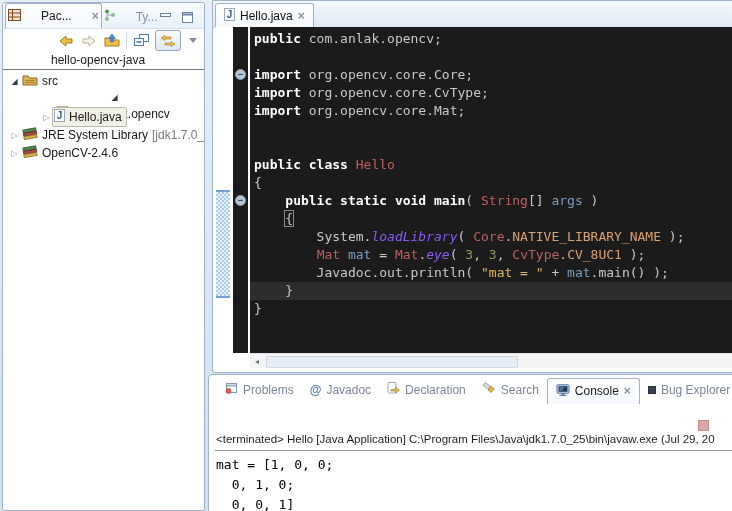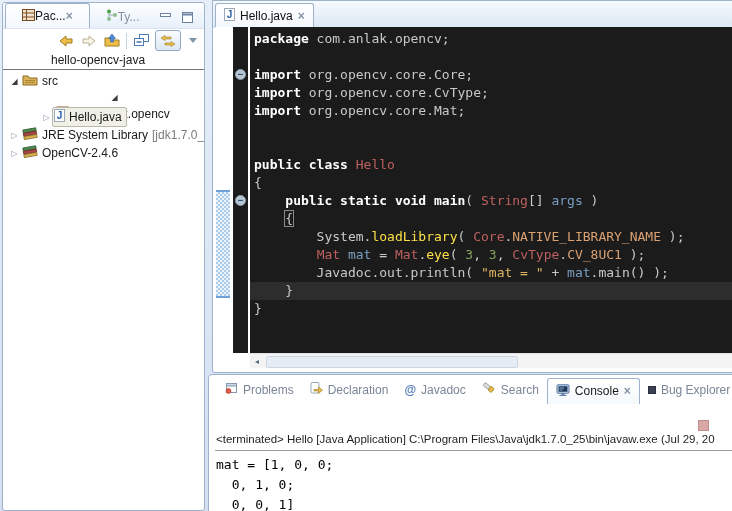--- a/index.html
+++ b/index.html
@@ -6,21 +6,21 @@
   .screen{position:relative;width:732px;height:511px;overflow:hidden;
     background:linear-gradient(#E6EEF9,#D2E0F0);
     font-family:"Liberation Sans",sans-serif;-webkit-font-smoothing:antialiased;}
 
   
   .left-panel{position:absolute;left:2px;top:2px;width:201px;height:507px;background:#fff;
     border:1px solid #9FB2CC;border-radius:3px;}
   .lp-header{position:absolute;top:0;left:0;right:0;height:25px;
     background:linear-gradient(#FDFEFF,#E7F0FA);border-bottom:1px solid #D8E2EF;
     border-radius:3px 3px 0 0;display:flex;align-items:flex-end;padding-left:2px;}
-  .lp-tab{height:23px;display:flex;align-items:center;gap:0;padding:0 16px;font-size:12px;color:#8491A3;}
+  .lp-tab{height:23px;display:flex;align-items:center;gap:20px;padding:0 2px;font-size:12px;color:#8491A3;}
   .lp-tab.sel{background:linear-gradient(#FFFFFF,#F3F8FC);border:1px solid #9FB2CC;border-bottom:none;
     border-radius:3px 3px 0 0;color:#1A1A1A;height:24px;}
   .winbtn{position:absolute;top:6px;width:13px;height:11px;display:inline-block;}
   .minb{right:32px;} .maxb{right:10px;}
   .lp-toolbar{position:absolute;top:26px;left:0;right:0;height:23px;display:flex;align-items:center;
     justify-content:flex-end;gap:5px;padding-right:7px;}
   .tbtn{display:inline-flex;align-items:center;justify-content:center;width:18px;height:18px;}
   .tbtn.toggled{border:1px solid #93A9C4;border-radius:3px;background:linear-gradient(#FAFCFE,#DCE8F5);
     width:24px;height:19px;}
   .tb-sep{width:1px;height:16px;background:#C9D5E3;}
@@ -64,21 +64,21 @@
     padding:3px 0 0 4px;color:#C9C9C9;}
   .code-line{height:18px;white-space:pre;}
   .code-line.current{background:#2D2D2D;margin-left:-4px;padding-left:4px;}
   .c-kw{color:#FFFFFF;font-weight:bold;}
   .c-def{color:#C9C9C9;}
   .c-typ{color:#BE6060;}
   .c-var{color:#7A9EC2;}
   .c-num{color:#87A25D;}
   .c-str{color:#DDB55F;}
   .c-con{color:#D9A172;}
-  .c-sm{color:#fde047;}
+  .c-sm{color:#8b5cf6;font-style:italic;}
   .c-brace{color:#C9C9C9;outline:1px solid #8A8A8A;}
   .ed-hscroll{position:absolute;left:37px;right:0;bottom:4px;height:14px;background:#F4F4F4;
     border-top:1px solid #E2E2E2;display:flex;align-items:center;}
   .hs-arrow{width:14px;text-align:center;font-size:8px;color:#5E6E80;line-height:13px;}
   .hs-arrow::before{content:"◂";}
   .hs-thumb{position:absolute;left:16px;width:250px;top:2px;height:10px;background:#E6ECF4;
     border:1px solid #CBD7E4;border-radius:2px;}
 
   
   .bottom-panel{position:absolute;left:208px;top:374px;width:526px;height:139px;background:#fff;
@@ -259,21 +259,21 @@
     <div class="ed-body">
       <div class="ed-ruler">
         <div class="ed-range" id="range-ind" style="top: 163px; height: 104px;"></div>
       </div>
       <div class="ed-gutter" id="fold-gutter">
           <span class="fold" style="top: 42px;"></span>
           <span class="fold" style="top: 168px;"></span>
         </div>
       <div class="ed-sep"></div>
       <div class="ed-code" id="code-content">
-          <div class="code-line"><span class="c-kw">package</span><span class="c-def"> com.anlak.opencv;</span></div>
+          <div class="code-line"><span class="c-kw">public</span><span class="c-def"> com.anlak.opencv;</span></div>
           <div class="code-line"></div>
           <div class="code-line"><span class="c-kw">import</span><span class="c-def"> org.opencv.core.Core;</span></div>
           <div class="code-line"><span class="c-kw">import</span><span class="c-def"> org.opencv.core.CvType;</span></div>
           <div class="code-line"><span class="c-kw">import</span><span class="c-def"> org.opencv.core.Mat;</span></div>
           <div class="code-line"></div>
           <div class="code-line"></div>
           <div class="code-line"><span class="c-kw">public class </span><span class="c-typ">Hello</span></div>
           <div class="code-line"><span class="c-def">{</span></div>
           <div class="code-line"><span class="c-def">    </span><span class="c-kw">public static void main</span><span class="c-def">( </span><span class="c-typ">String</span><span class="c-def">[] </span><span class="c-var">args</span><span class="c-def"> )</span></div>
           <div class="code-line"><span class="c-def">    </span><span class="c-brace">{</span></div>
@@ -294,29 +294,29 @@
     <div class="bp-tabbar" id="bp-tabs">
         <div class="bp-tab">
           <span><svg width="13" height="12" viewBox="0 0 13 12">
               <rect x="1.5" y="1.5" width="10" height="9" fill="#FDFDFD" stroke="#8898A8"></rect>
               <rect x="1.5" y="1.5" width="10" height="2.5" fill="#C8D8EC" stroke="#8898A8"></rect>
               <circle cx="3.5" cy="9" r="2.4" fill="#E86048" stroke="#A03020" stroke-width="0.7"></circle>
             </svg></span>
           <span class="bp-tab-label">Problems</span>
         </div>
         <div class="bp-tab">
+          <span class="ic-javadoc"></span>
+          <span class="bp-tab-label">Javadoc</span>
+        </div>
+        <div class="bp-tab">
           <span><svg width="13" height="12" viewBox="0 0 13 12">
               <rect x="1" y="0.5" width="8" height="10.5" rx="1" fill="#FFF" stroke="#98A8B8"></rect>
               <path d="M4,7.5 h4.5 V5 L12.5,8.2 L8.5,11.4 V9 H4 Z" fill="#E8B84A" stroke="#A07C1E" stroke-width="0.6"></path>
             </svg></span>
           <span class="bp-tab-label">Declaration</span>
-        </div>
-        <div class="bp-tab">
-          <span class="ic-javadoc"></span>
-          <span class="bp-tab-label">Javadoc</span>
         </div>
         <div class="bp-tab">
           <span><svg width="14" height="12" viewBox="0 0 14 12">
               <g transform="rotate(38 7 6)">
                 <rect x="0.5" y="4" width="7" height="3.6" rx="1" fill="#DCDCDC" stroke="#8A8A8A" stroke-width="0.7"></rect>
                 <rect x="7.5" y="3.4" width="4" height="4.8" fill="#E8B84A" stroke="#A07C1E" stroke-width="0.7"></rect>
               </g>
             </svg></span>
           <span class="bp-tab-label">Search</span>
         </div>

